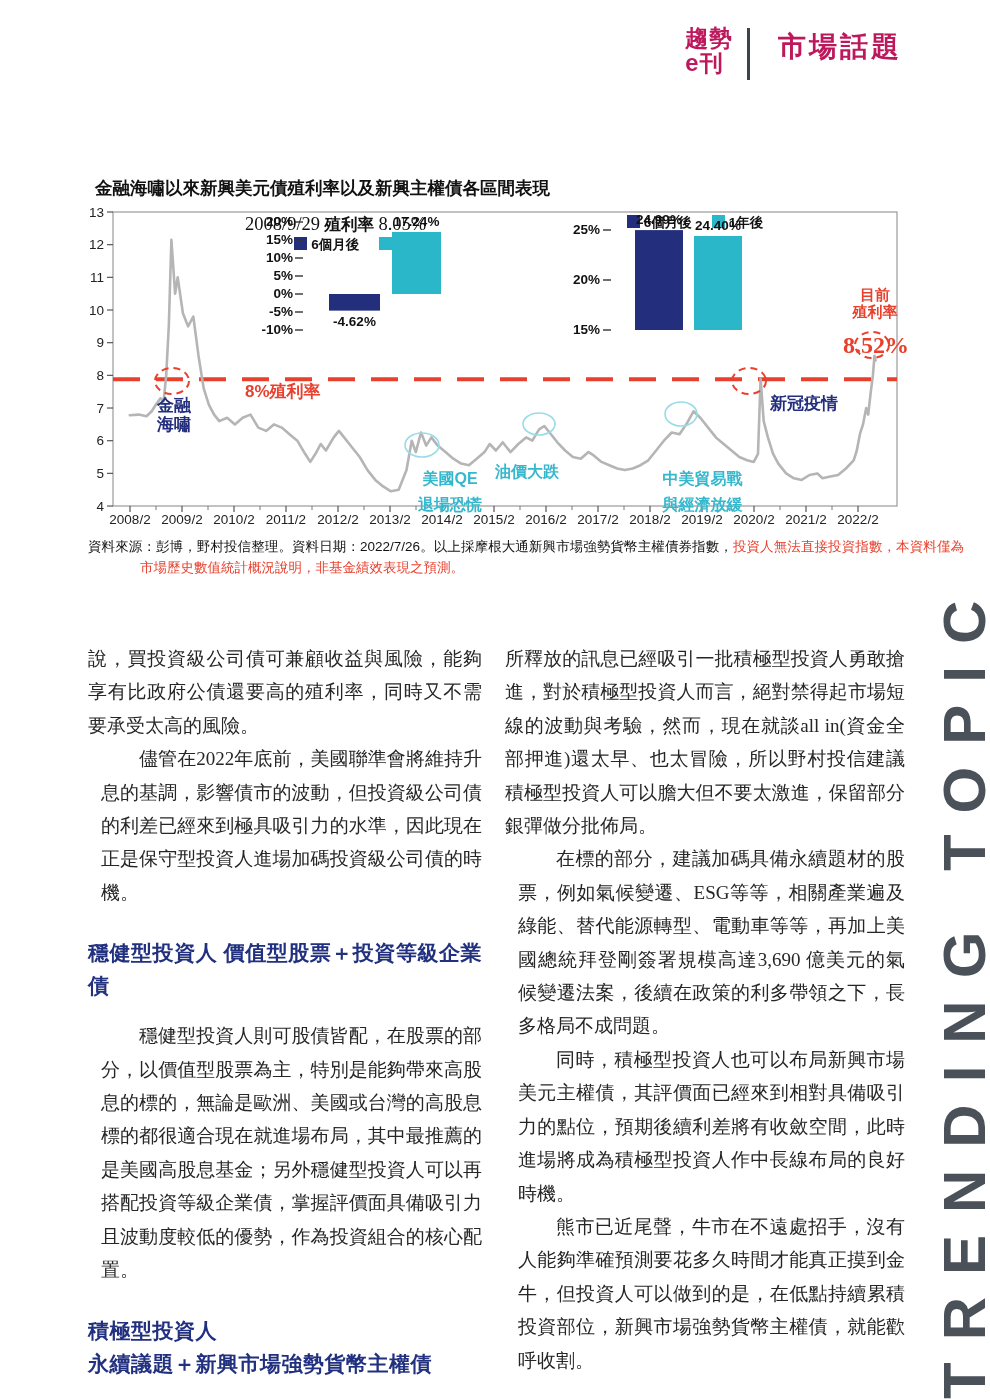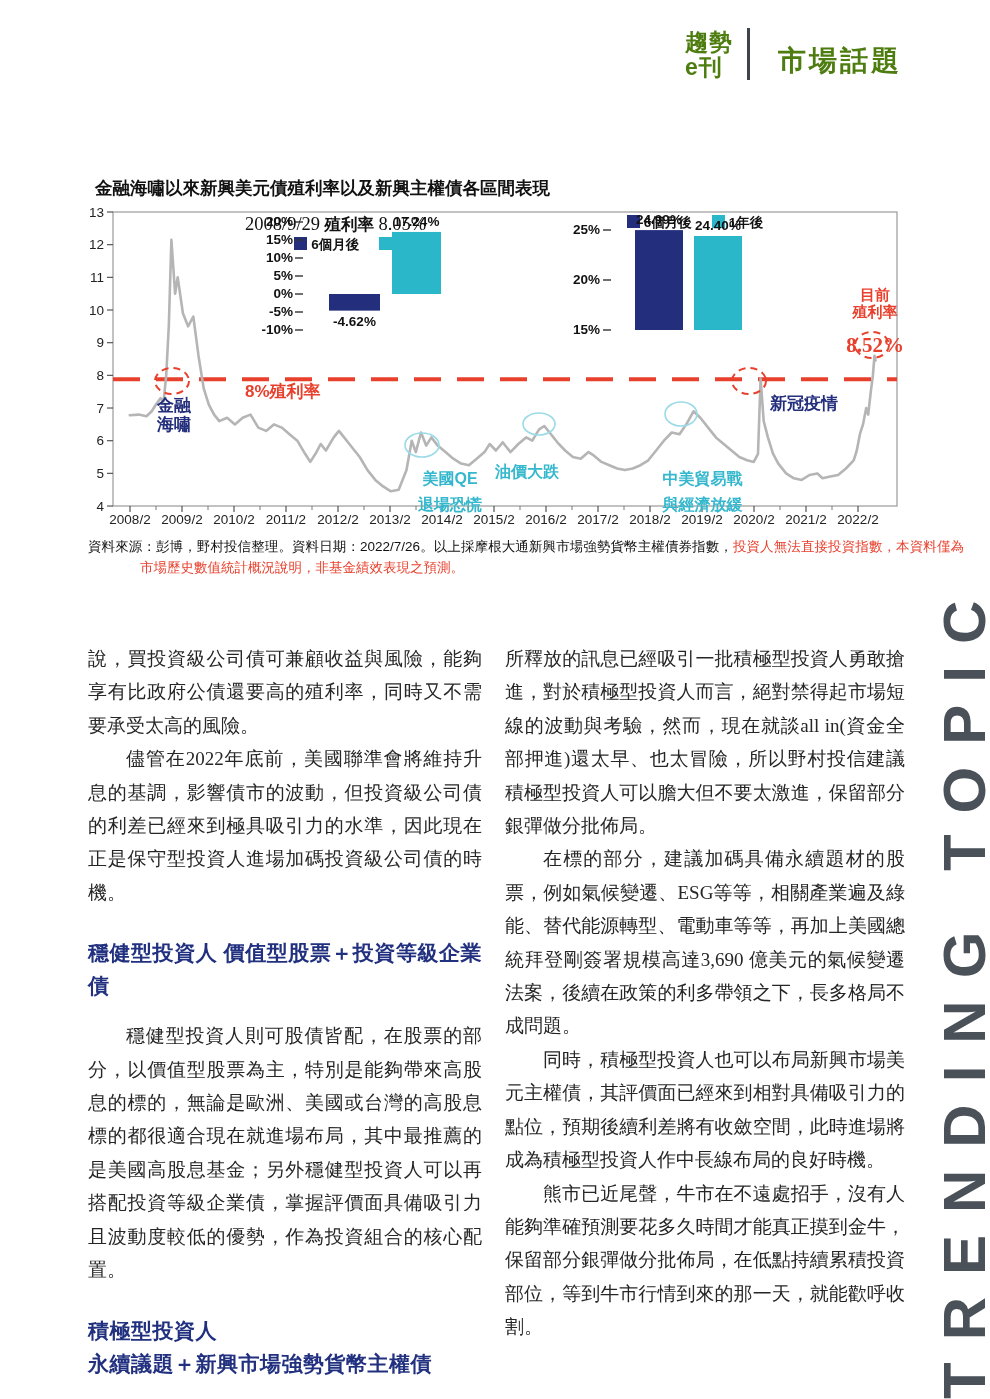--- a/index.html
+++ b/index.html
@@ -2,54 +2,54 @@
 <html><head>
 <meta charset="utf-8">
 <style>
   html,body{margin:0;padding:0;}
   body{
     width:990px;height:1399px;position:relative;overflow:hidden;
     background:#ffffff;color:#1c1c1c;
     font-family:"Liberation Sans",sans-serif;
   }
   
-  .masthead{position:absolute;top:28px;right:88px;display:flex;align-items:flex-end;color:#4d7c0f;}
+  .masthead{position:absolute;top:28px;right:88px;display:flex;align-items:flex-start;color:#be185d;font-family:Liberation Mono, monospace;}
   .brand{display:flex;flex-direction:column;align-items:flex-start;line-height:25px;
          font-weight:900;font-size:23px;letter-spacing:1px;}
   .masthead-divider{width:3px;height:52px;background:#3d444b;margin:0 15px 0 14px;}
   .section-title{font-weight:900;font-size:28px;letter-spacing:3px;margin-left:13px;}
   
   .chart-title{position:absolute;left:95px;top:176px;font-size:17.5px;font-weight:800;color:#111;}
   .chart-wrap{position:absolute;left:95px;top:205px;width:815px;height:332px;}
   .chart-wrap svg{position:absolute;left:0;top:0;overflow:visible;}
   .ann{position:absolute;white-space:pre-line;font-weight:800;}
   .ann-navy{color:#232e7d;font-size:17px;line-height:19px;}
   .ann-cyan{color:#35b8cd;font-size:16px;line-height:26px;text-align:center;}
   .ann-red{color:#e8402d;font-size:17px;line-height:18px;}
   #ann-current{text-align:center;font-size:15px;line-height:17px;}
-  #ann-current .big{font-family:"Liberation Serif",serif;font-size:21px;font-weight:700;}
+  #ann-current .big{font-family:"Liberation Serif",serif;font-size:24px;font-weight:700;}
   .inset{position:absolute;}
   .inset-title{height:22px;white-space:nowrap;color:#111;}
   .inset-title .date,.inset-title .val{font-family:"Liberation Serif",serif;font-size:18.5px;}
   .inset-title .lab{font-weight:800;font-size:16.5px;}
   .inset-legend{display:flex;justify-content:center;align-items:center;gap:20px;height:18px;
                 font-size:13.5px;font-weight:700;color:#111;}
   .sw{display:inline-block;width:13px;height:13px;margin-right:4px;vertical-align:-1px;}
   
   .footnote{position:absolute;left:88px;top:536px;width:824px;font-size:13.5px;line-height:21px;
             color:#111;padding-left:52px;text-indent:-52px;text-align:justify;}
   .footnote .red{color:#e8402d;}
   
   .article{position:absolute;left:88px;top:642px;width:818px;display:flex;gap:23px;}
   .col{font-family:"Liberation Serif",serif;font-size:19px;line-height:33.4px;color:#262626;
        text-align:justify;}
   .col-l{width:394px;}
   .col-r{width:400px;}
   .col p{margin:0;}
-  .col p.ind{text-indent:2em;}
+  .col p.ind{text-indent:2em;margin-left:13px;}
   .col h3{font-family:"Liberation Sans",sans-serif;color:#21307f;font-size:21px;line-height:33px;
           font-weight:800;margin:27px 0 17px 0;white-space:pre-line;letter-spacing:.5px;}
   
   .vertical-banner{position:absolute;left:934px;top:1399px;width:900px;height:62px;
     transform:rotate(-90deg);transform-origin:0 0;
     font-family:"Liberation Sans",sans-serif;font-weight:900;font-size:60px;line-height:62px;
     letter-spacing:22px;color:#4a5159;white-space:nowrap;}
 </style>
 </head>
 <body>
@@ -218,17 +218,17 @@
     <h3>穩健型投資人 價值型股票＋投資等級企業債</h3>
     <p class="ind">穩健型投資人則可股債皆配，在股票的部分，以價值型股票為主，特別是能夠帶來高股息的標的，無論是歐洲、美國或台灣的高股息標的都很適合現在就進場布局，其中最推薦的是美國高股息基金；另外穩健型投資人可以再搭配投資等級企業債，掌握評價面具備吸引力且波動度較低的優勢，作為投資組合的核心配置。</p>
     <h3>積極型投資人
 永續議題＋新興市場強勢貨幣主權債</h3>
     <p class="ind">觀察六月中以來的股市走勢來看，聯準會</p>
   </div>
   <div class="col col-r">
     <p>所釋放的訊息已經吸引一批積極型投資人勇敢搶進，對於積極型投資人而言，絕對禁得起市場短線的波動與考驗，然而，現在就談all in(資金全部押進)還太早、也太冒險，所以野村投信建議積極型投資人可以膽大但不要太激進，保留部分銀彈做分批佈局。</p>
     <p class="ind">在標的部分，建議加碼具備永續題材的股票，例如氣候變遷、ESG等等，相關產業遍及綠能、替代能源轉型、電動車等等，再加上美國總統拜登剛簽署規模高達3,690 億美元的氣候變遷法案，後續在政策的利多帶領之下，長多格局不成問題。</p>
     <p class="ind">同時，積極型投資人也可以布局新興市場美元主權債，其評價面已經來到相對具備吸引力的點位，預期後續利差將有收斂空間，此時進場將成為積極型投資人作中長線布局的良好時機。</p>
-    <p class="ind">熊市已近尾聲，牛市在不遠處招手，沒有人能夠準確預測要花多久時間才能真正摸到金牛，保留部分銀彈做分批佈局，在低點持續累積投資部位，等到牛市行情到來的那一天，就能歡呼收割。</p>
+    <p class="ind">熊市已近尾聲，牛市在不遠處招手，沒有人能夠準確預測要花多久時間才能真正摸到金牛，但投資人可以做到的是，在低點持續累積投資部位，新興市場強勢貨幣主權債，就能歡呼收割。</p>
   </div>
 </div>
 
 <div class="vertical-banner">TRENDING TOPIC</div>
 
 </body></html>

